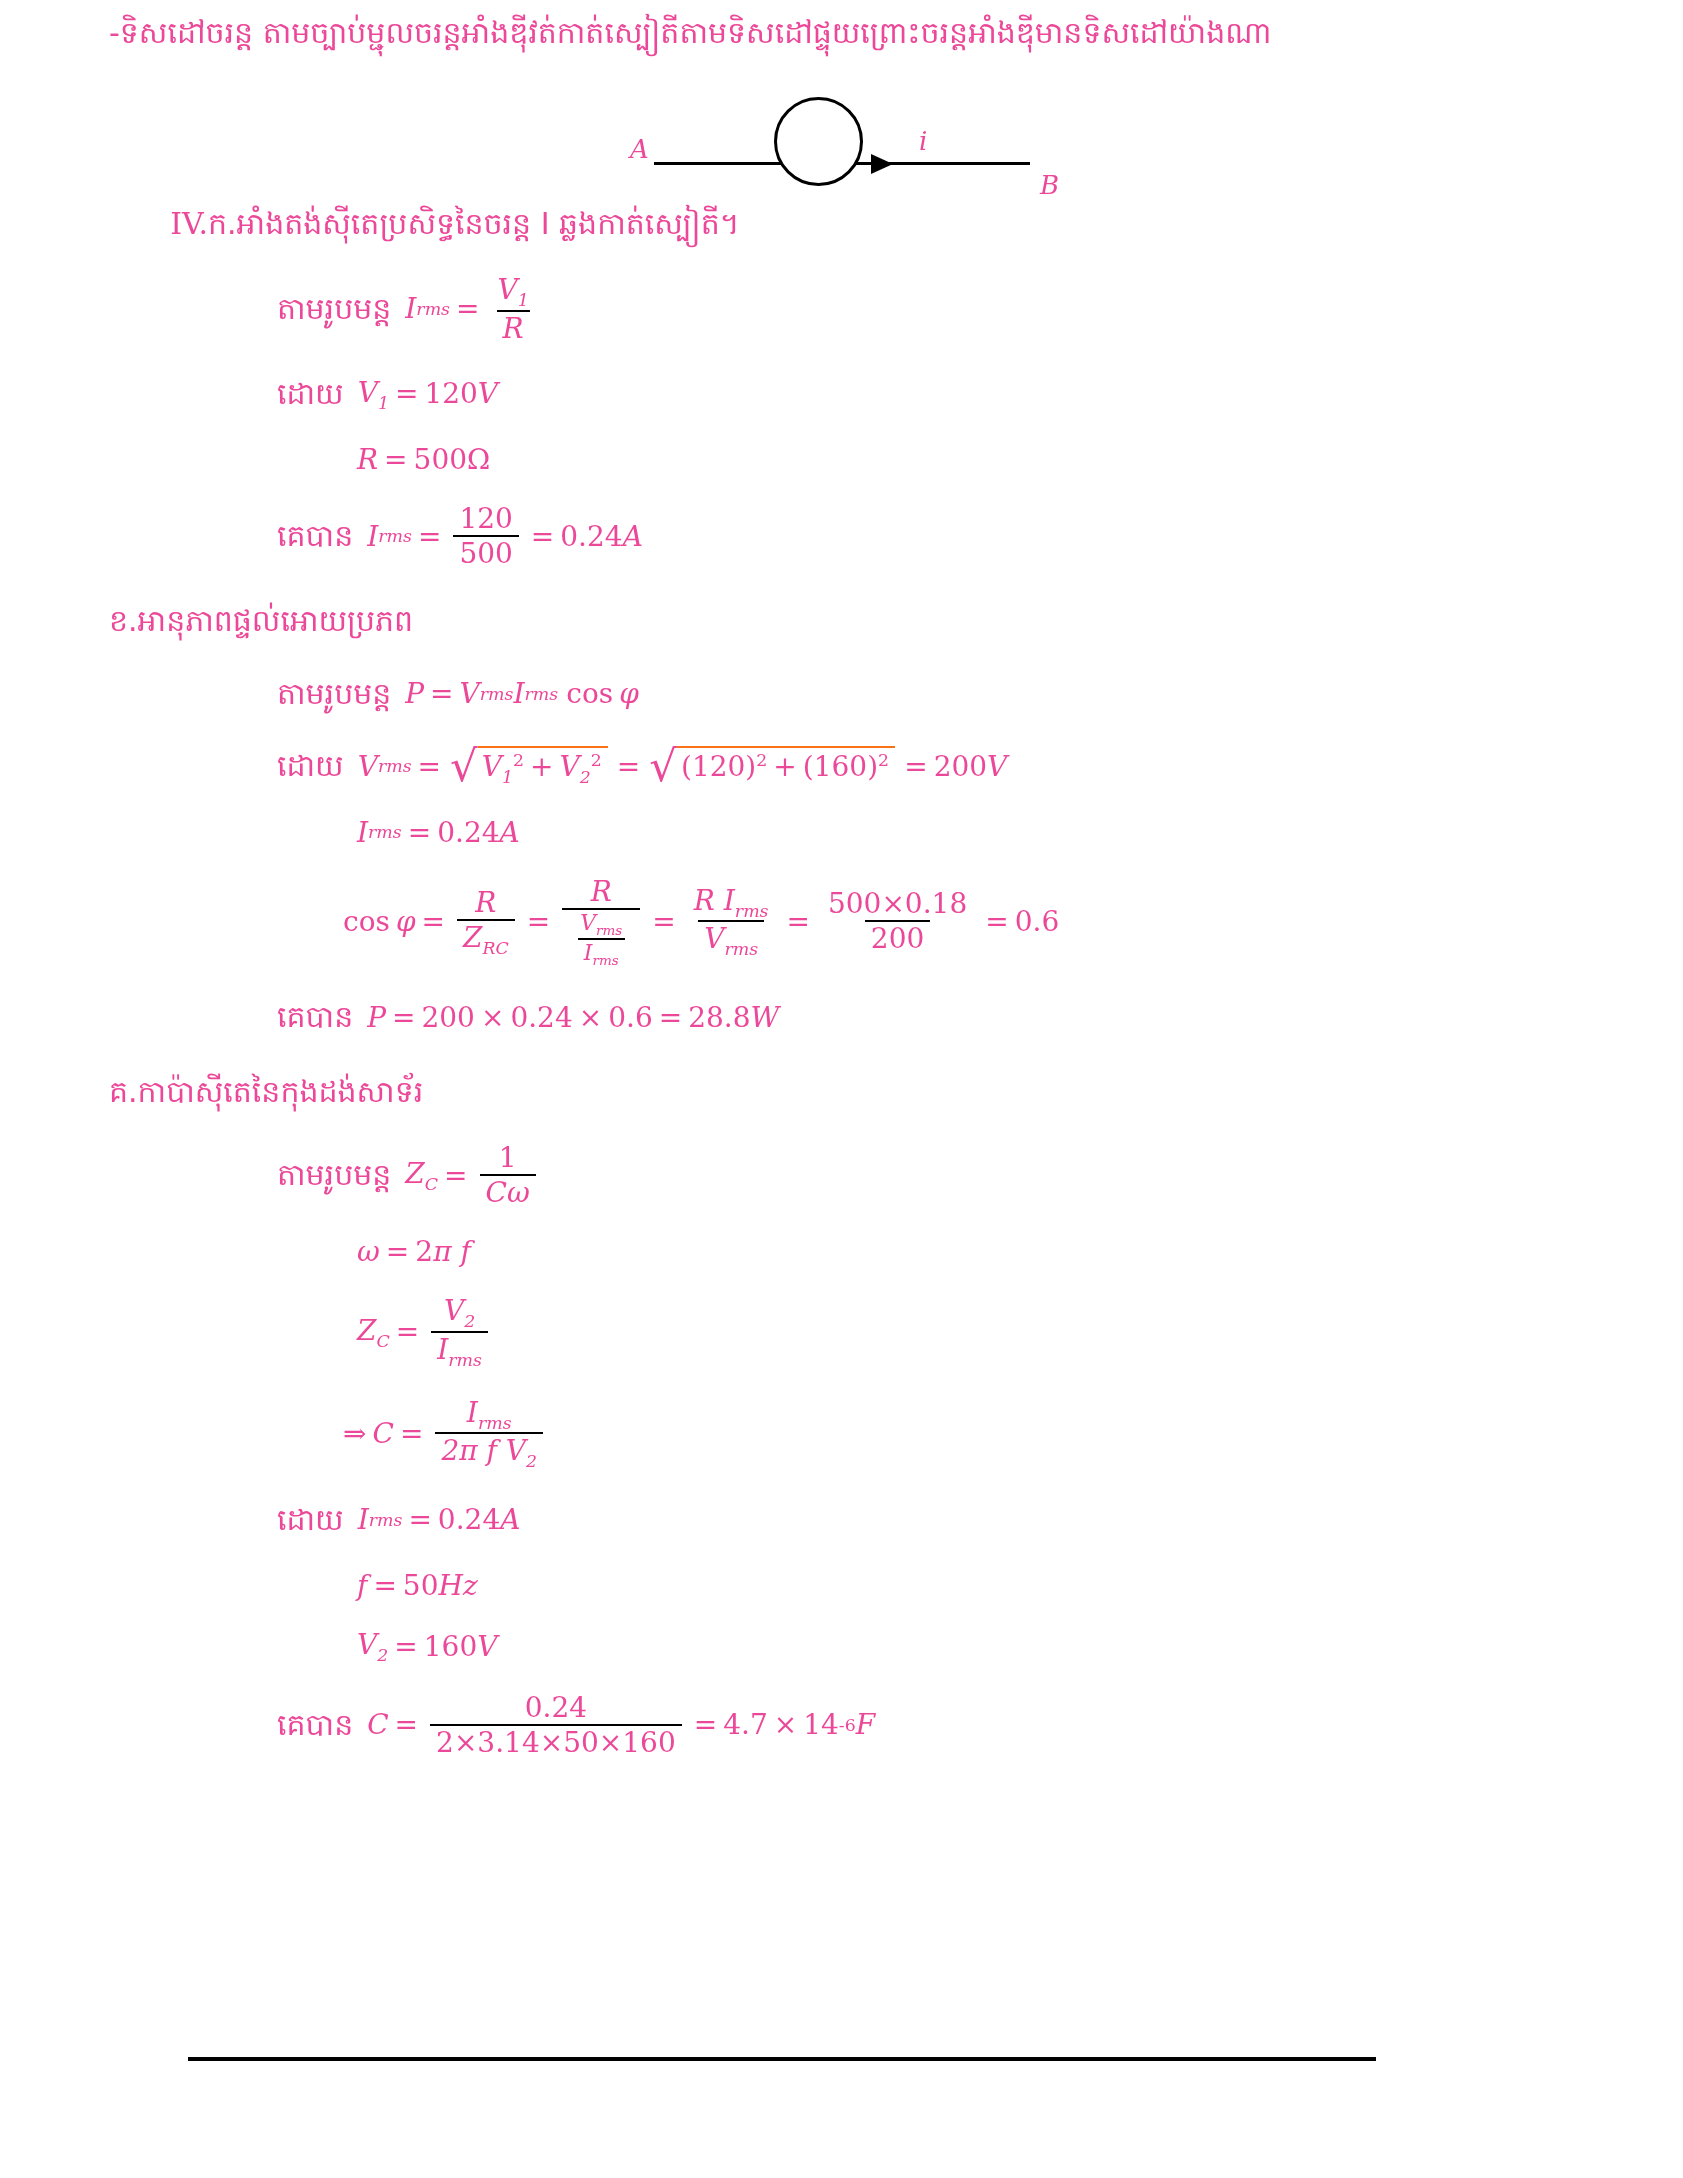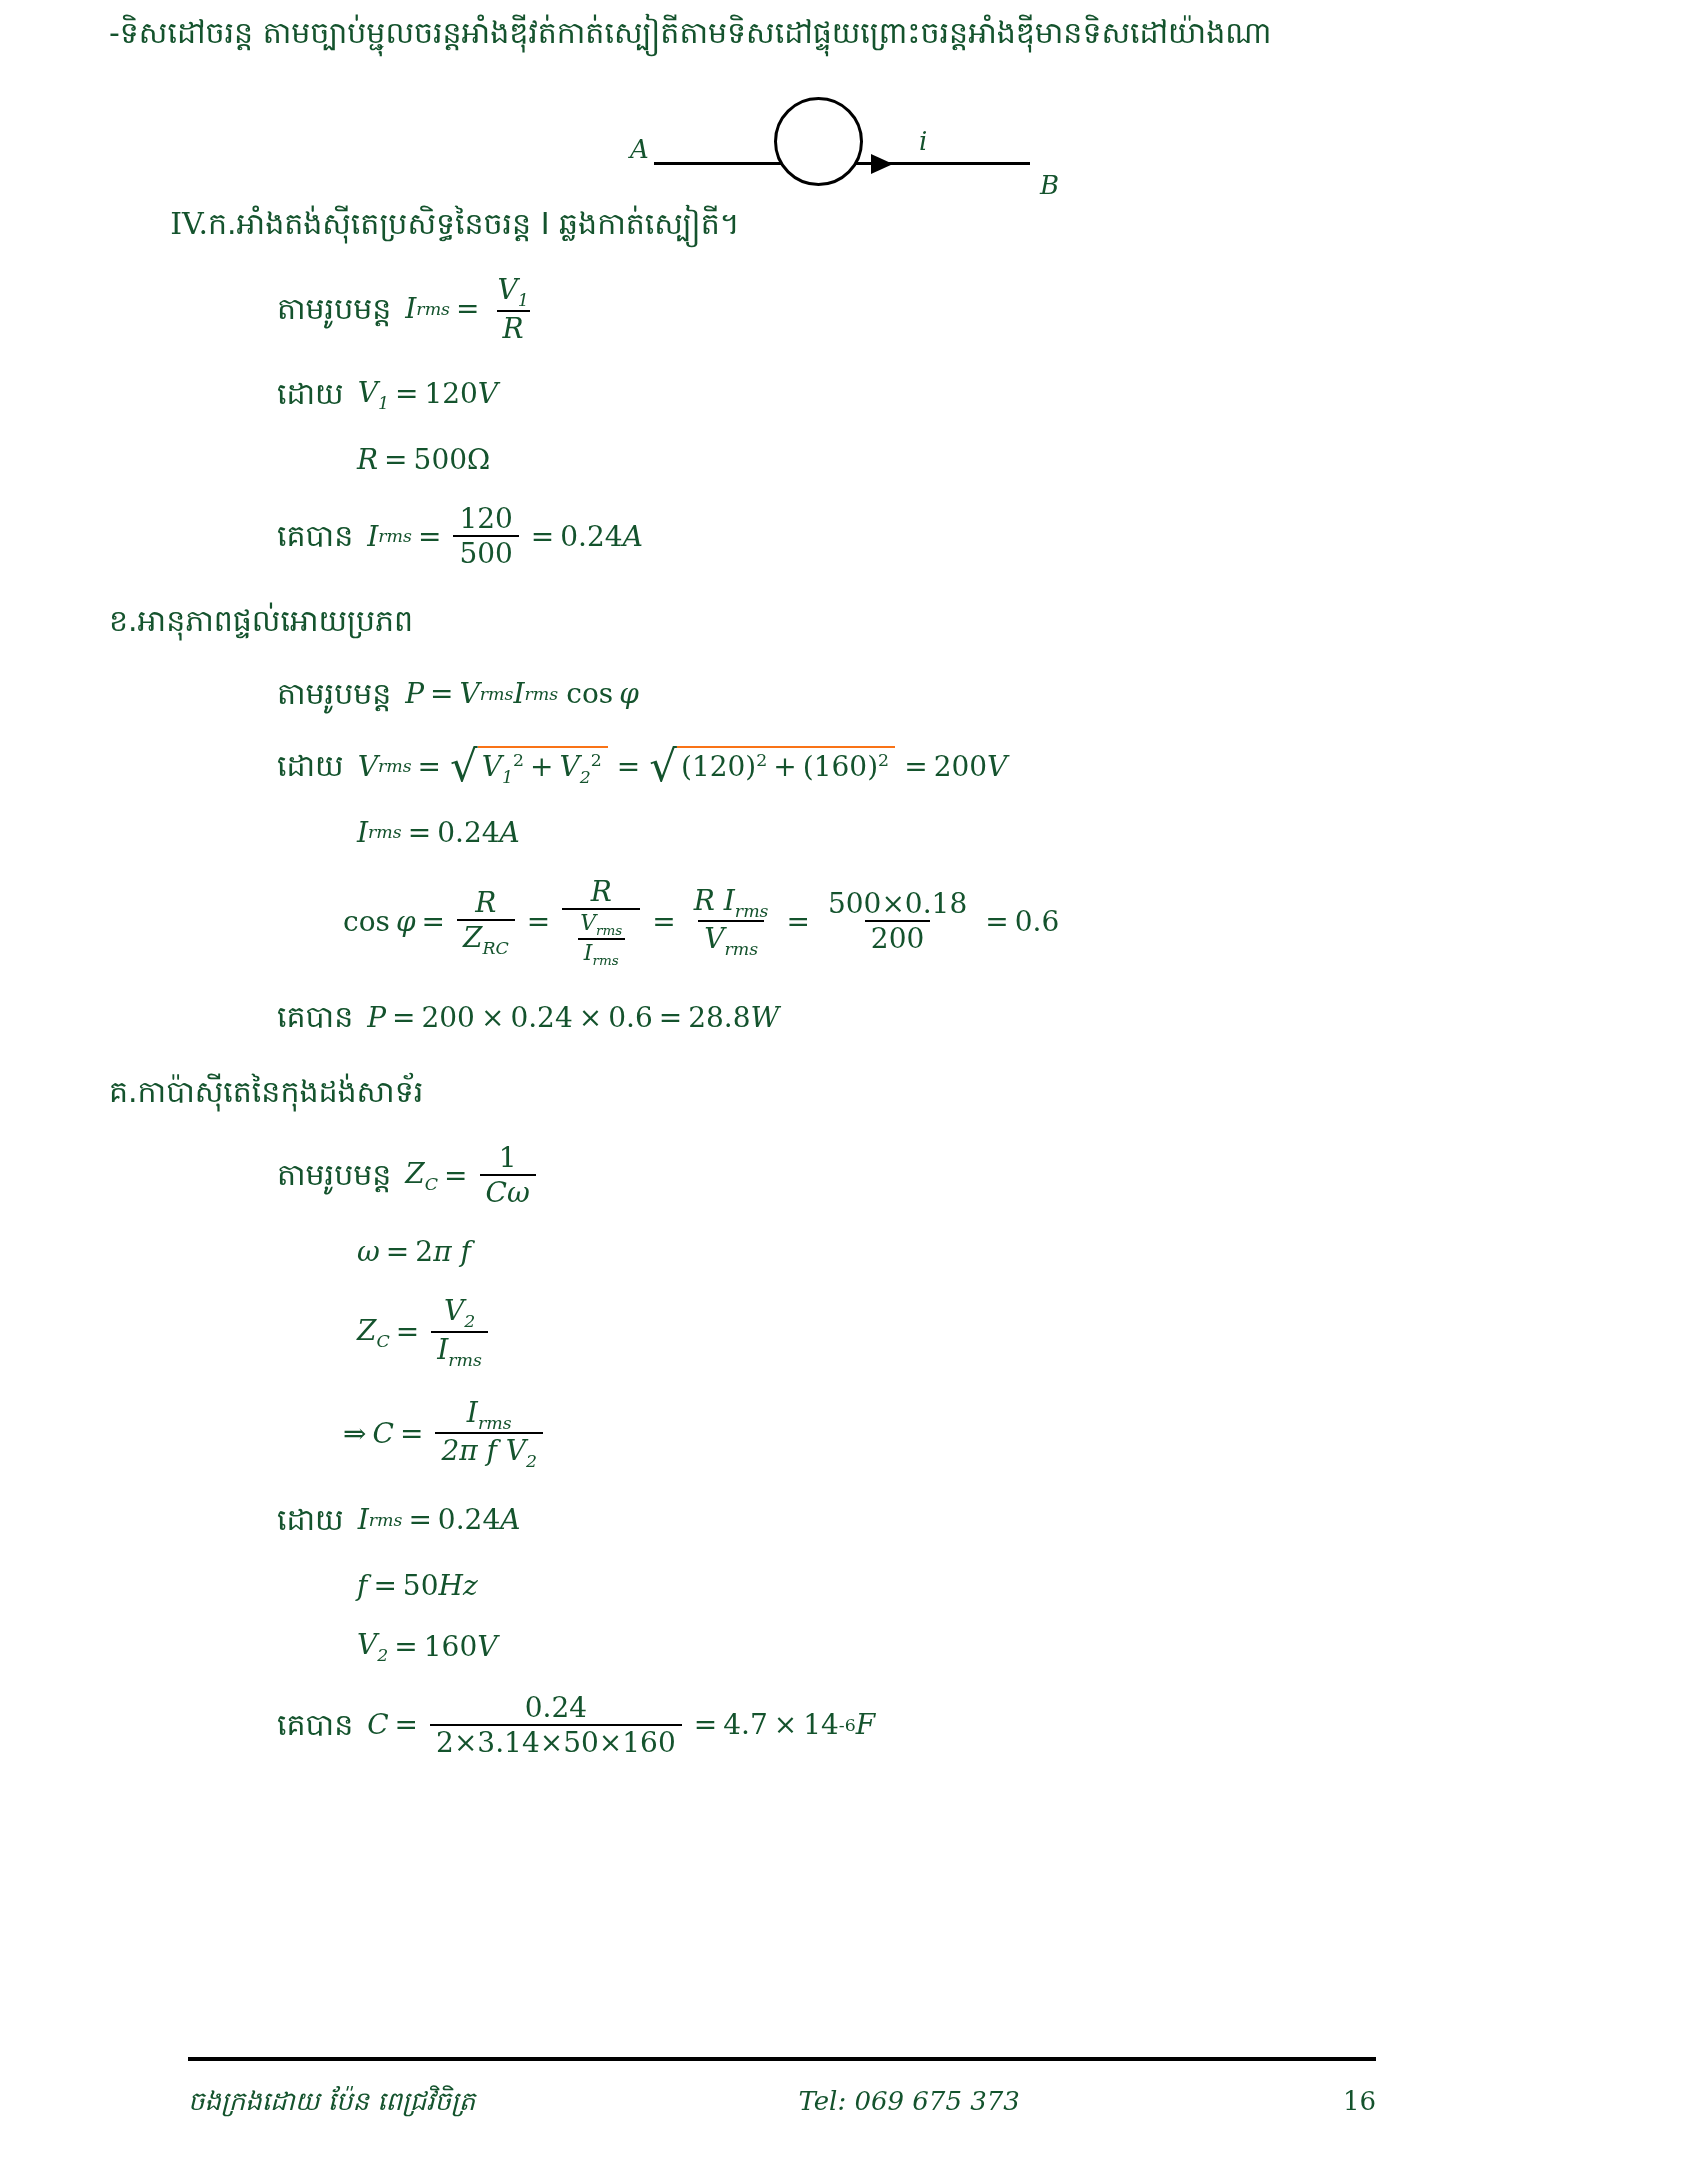--- a/index.html
+++ b/index.html
@@ -6,21 +6,21 @@
     margin: 0;
     padding: 0;
     background: #ffffff;
   }
   .page {
     width: 1564px;
     height: 2178px;
     position: relative;
     background: #ffffff;
     font-family: "DejaVu Sans", sans-serif;
-    color: #14532d;
+    color: #ec4899;
     box-sizing: border-box;
     padding: 0 109px;
   }
   .khmer {
     font-family: "DejaVu Sans", sans-serif;
     font-size: 30px;
     line-height: 1.55;
   }
   .intro {
     padding-top: 10px;
@@ -428,20 +428,15 @@
       <span class="op">=</span>
       <span class="mn">4.7</span>
         <span class="op">×</span>
         <span class="mn">14</span>
         <sup>-6</sup>
         <span class="mi">F</span>
     </span>
   </div>
 
   <div class="footer-rule"></div>
-  <div class="footer">
-    <span class="footer-left khmer" style="font-size:26px;">ចងក្រងដោយ ប៉ែន ពេជ្រវិចិត្រ</span>
-    <span class="footer-mid">Tel: 069 675 373</span>
-    <span class="footer-right">16</span>
-  </div>
 
 </div>
 
 
 </body></html>

